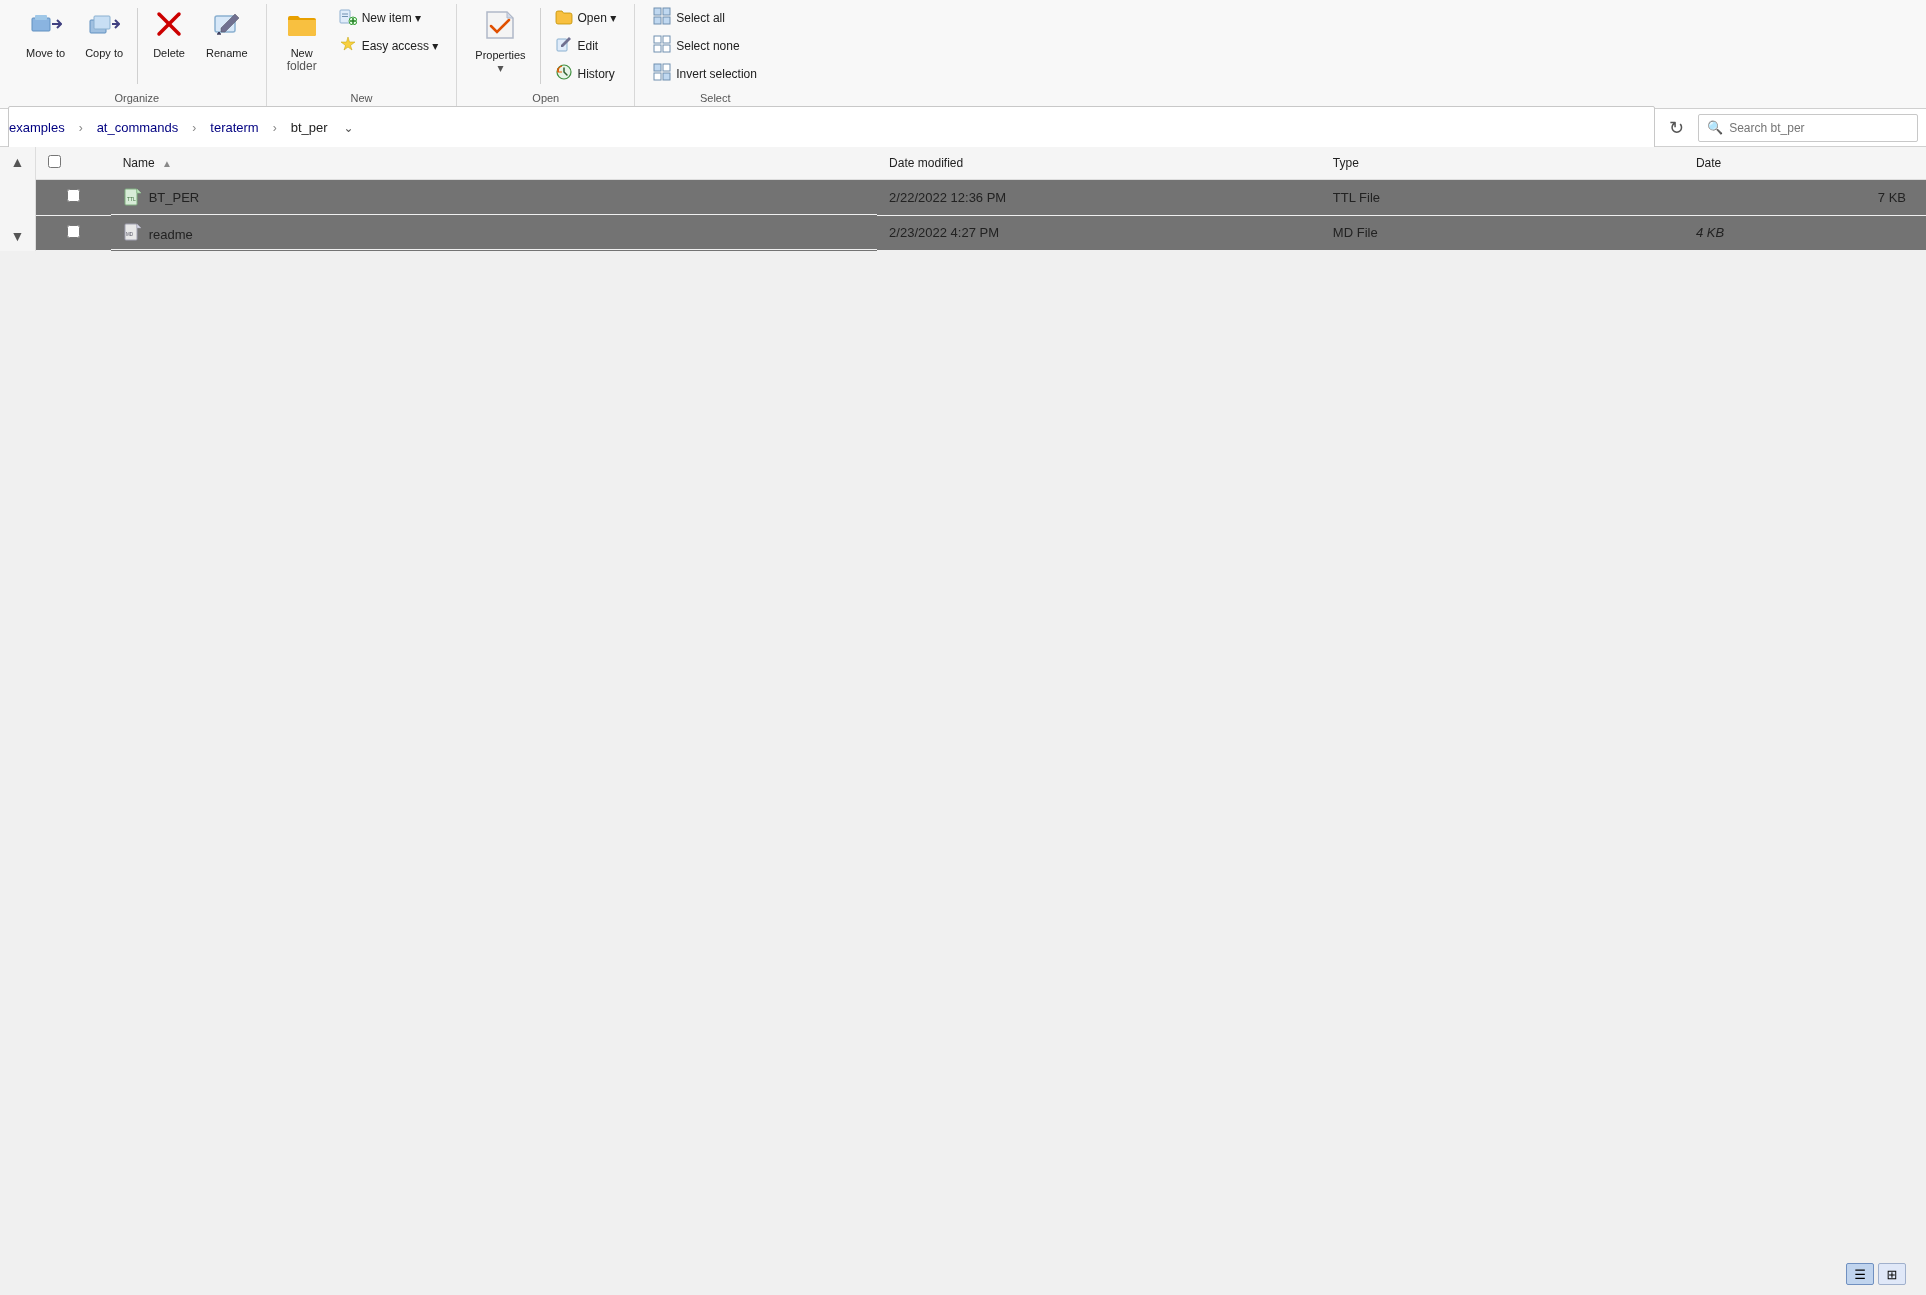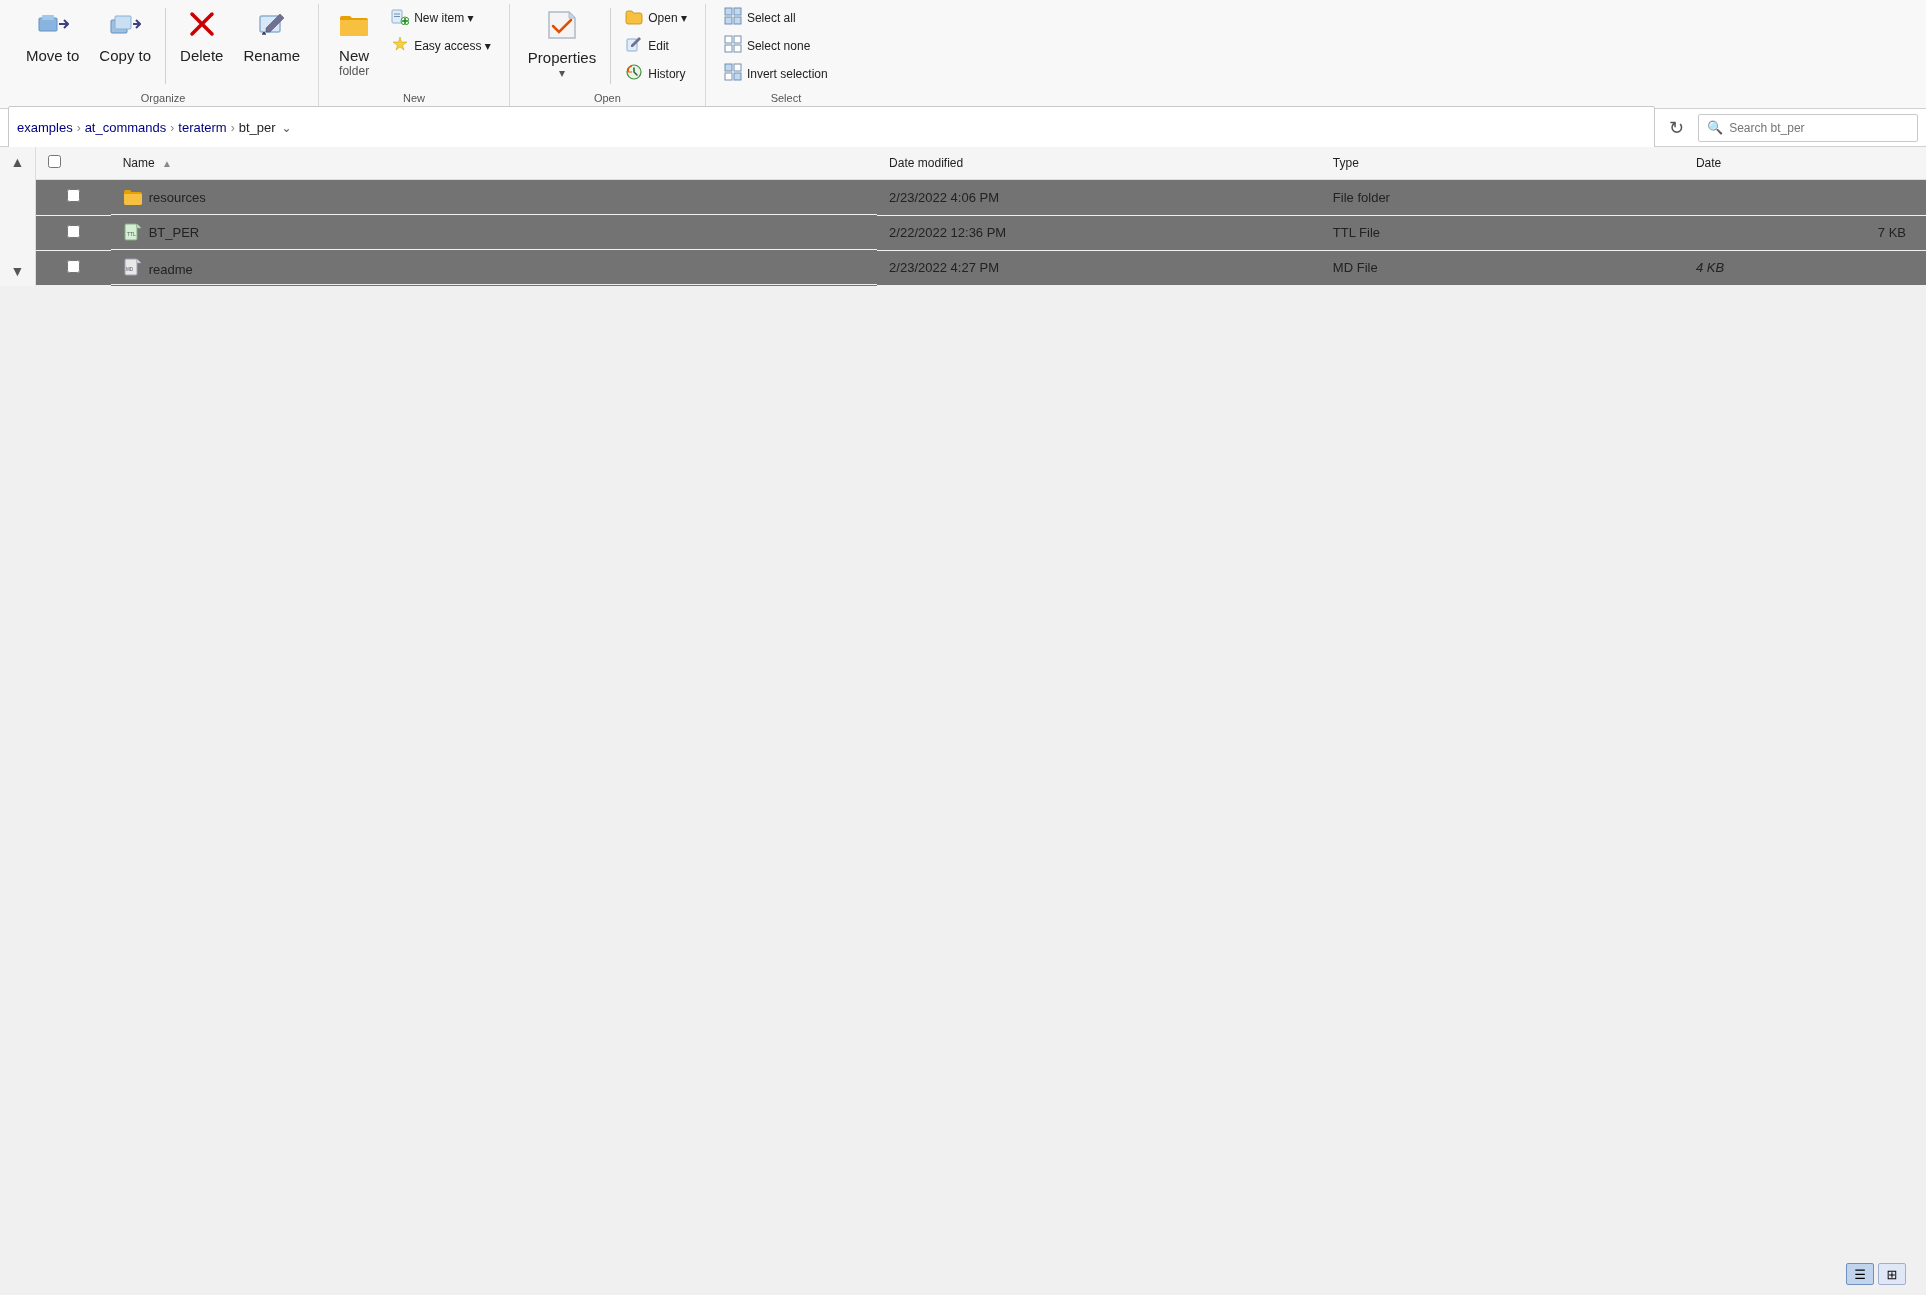--- a/index.html
+++ b/index.html
@@ -60,21 +60,21 @@
       background: none;
       border: none;
       outline: none;
     }
     .rb-btn .icon-wrap {
       font-size: 28px;
       line-height: 1;
       margin-bottom: 2px;
     }
     .rb-btn .btn-label {
-      font-size: 15px;
+      font-size: 11px;
       color: #222;
       text-align: center;
       white-space: nowrap;
     }
     .rb-btn .btn-label-sub {
       font-size: 12px;
       color: #555;
     }
 
     
@@ -114,24 +114,24 @@
       gap: 8px;
       height: 38px;
     }
     .breadcrumb {
       display: flex;
       align-items: center;
       flex: 1;
       background: white;
       border: 1px solid #c8c8c8;
       border-radius: 2px;
-      padding: 3px 8px;
+      padding: 3px 0;
       height: 44px;
       font-size: 13px;
-      gap: 2px;
+      gap: 12px;
     }
     .breadcrumb-sep {
       color: #888;
       font-size: 12px;
       margin: 0 2px;
     }
     .breadcrumb-item {
       color: #000080;
       cursor: pointer;
     }
@@ -494,33 +494,20 @@
           <th class="col-name">
             Name <span class="sort-arrow">▲</span>
           </th>
           <th class="col-date">Date modified</th>
           <th class="col-type">Type</th>
           <th class="col-size">Date</th>
         </tr>
       </thead>
       <tbody id="file-tbody">
 
-      <tr>
-            <td style="text-align: center;"><input type="checkbox" style=""></td>
-            <td style="display: flex; align-items: center;">
-              <svg width="20" height="20" viewBox="0 0 20 20" style="vertical-align:middle;margin-right:6px">
-                <path d="M1 5 Q1 3 3 3 L7 3 L8.5 5 L17 5 Q19 5 19 7 L19 16 Q19 18 17 18 L3 18 Q1 18 1 16 Z" fill="#e8a000"></path>
-                <path d="M1 7 L19 7 L19 16 Q19 18 17 18 L3 18 Q1 18 1 16 Z" fill="#f8c040"></path>
-              </svg>
-              <span>resources</span>
-            </td>
-            <td>2/23/2022 4:06 PM</td>
-            <td>File folder</td>
-            <td style="text-align: right; padding-right: 20px;"></td>
-          </tr>
           <tr>
             <td style="text-align: center;"><input type="checkbox" style=""></td>
             <td style="display: flex; align-items: center;">
               <svg width="20" height="20" viewBox="0 0 20 20" style="vertical-align:middle;margin-right:6px">
                 <rect x="2" y="2" width="12" height="16" rx="1" fill="#d8ecd8" stroke="#80b080" stroke-width="1"></rect>
                 <path d="M14 2 L18 6 L14 6 Z" fill="#a0d0a0" stroke="#80b080" stroke-width="0.5"></path>
                 <path d="M14 2 L14 6 L18 6" fill="#c0e4c0" stroke="#80b080" stroke-width="0.5"></path>
                 <text x="4" y="14" font-size="5" fill="#407040">TTL</text>
               </svg>
               <span>BT_PER</span>

